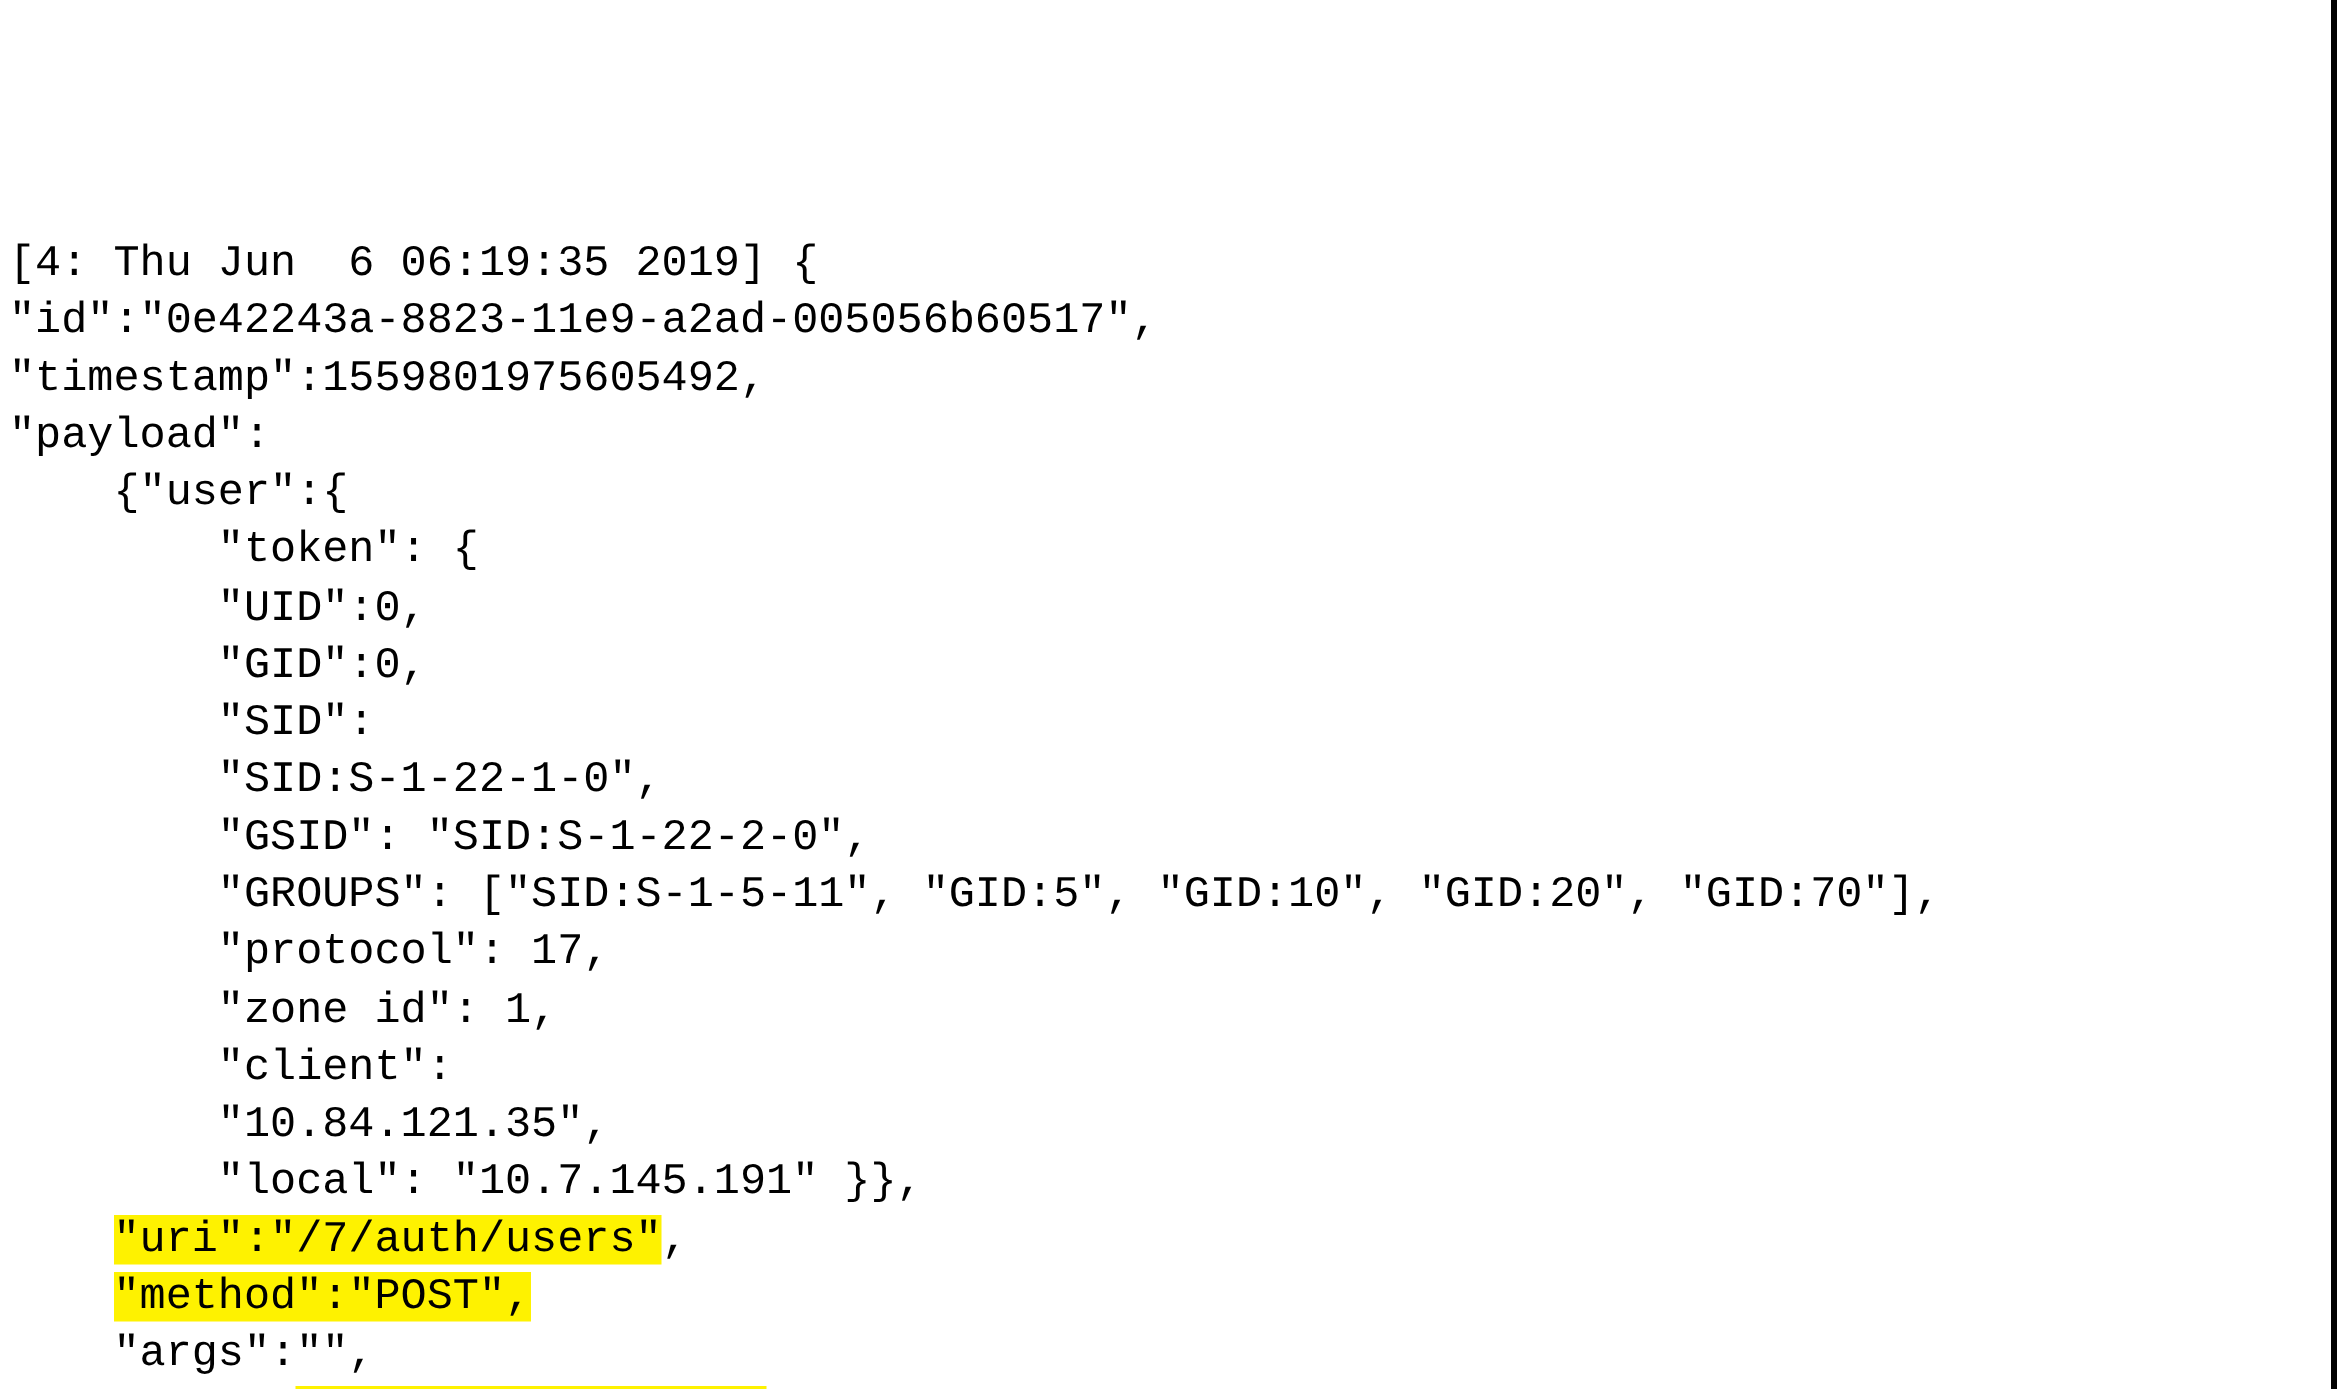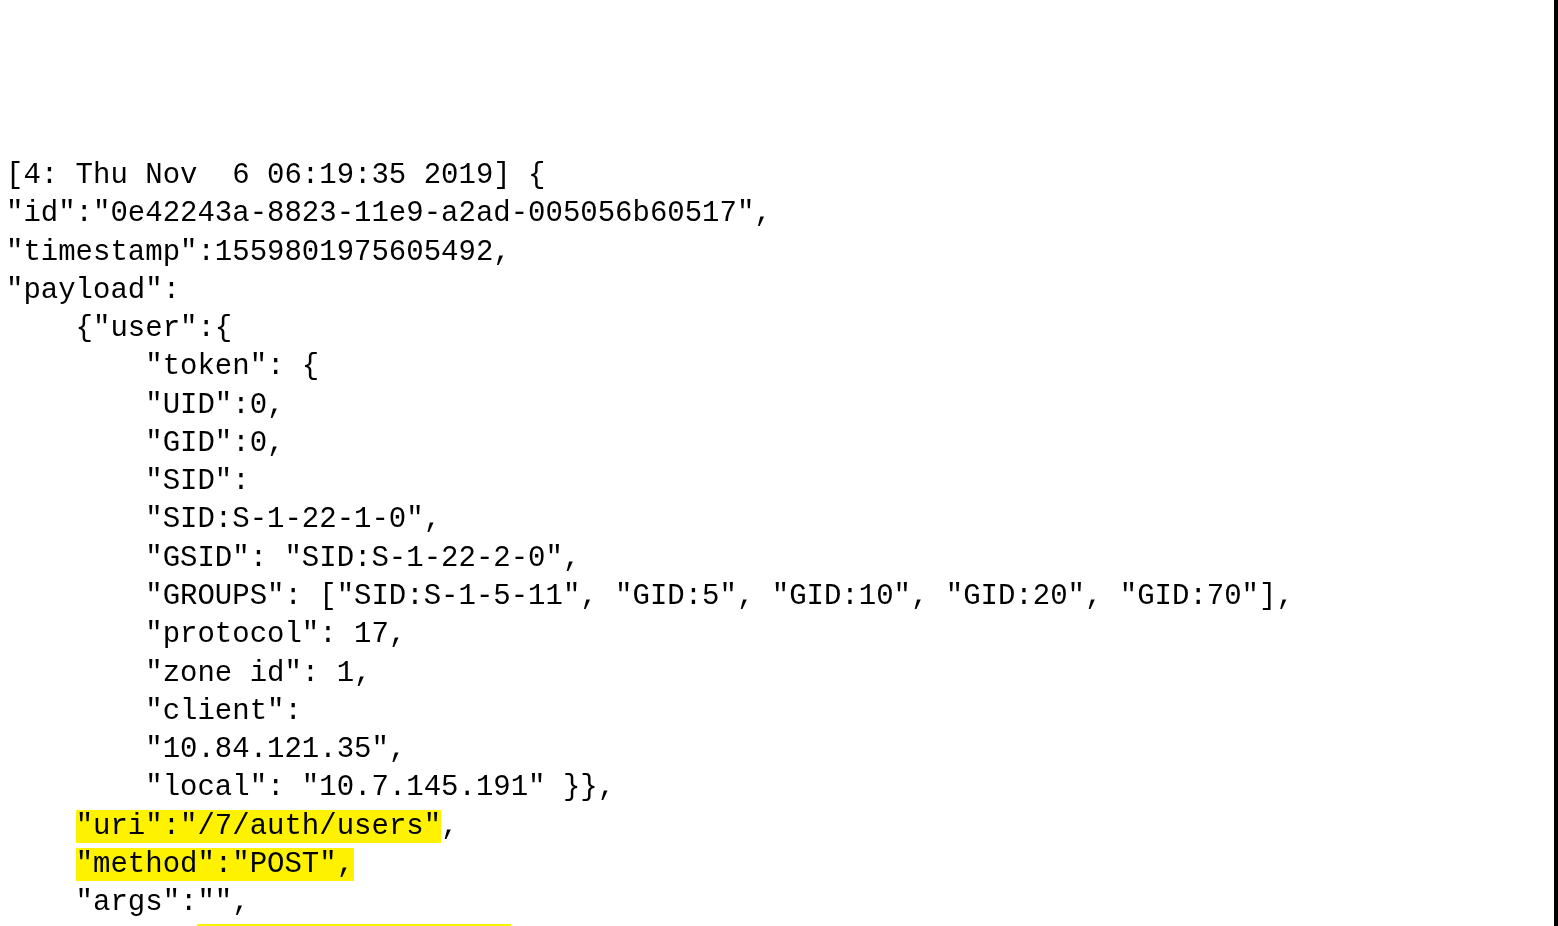--- a/index.html
+++ b/index.html
@@ -22,21 +22,21 @@
     }
     .hl {
       background: #fef200;
     }
   </style>
 </head>
 <body>
 
 
 
-<div><span>[4: Thu Nov  6 06:19:35 2019] {</span>
+<div><span>[4: Thu Jun  6 06:19:35 2019] {</span>
 <span>"id":"0e42243a-8823-11e9-a2ad-005056b60517",</span>
 <span>"timestamp":1559801975605492,</span>
 <span>"payload":</span>
 <span>    {"user":{</span>
 <span>        "token": {</span>
 <span>        "UID":0,</span>
 <span>        "GID":0,</span>
 <span>        "SID":</span>
 <span>        "SID:S-1-22-1-0",</span>
 <span>        "GSID": "SID:S-1-22-2-0",</span>

